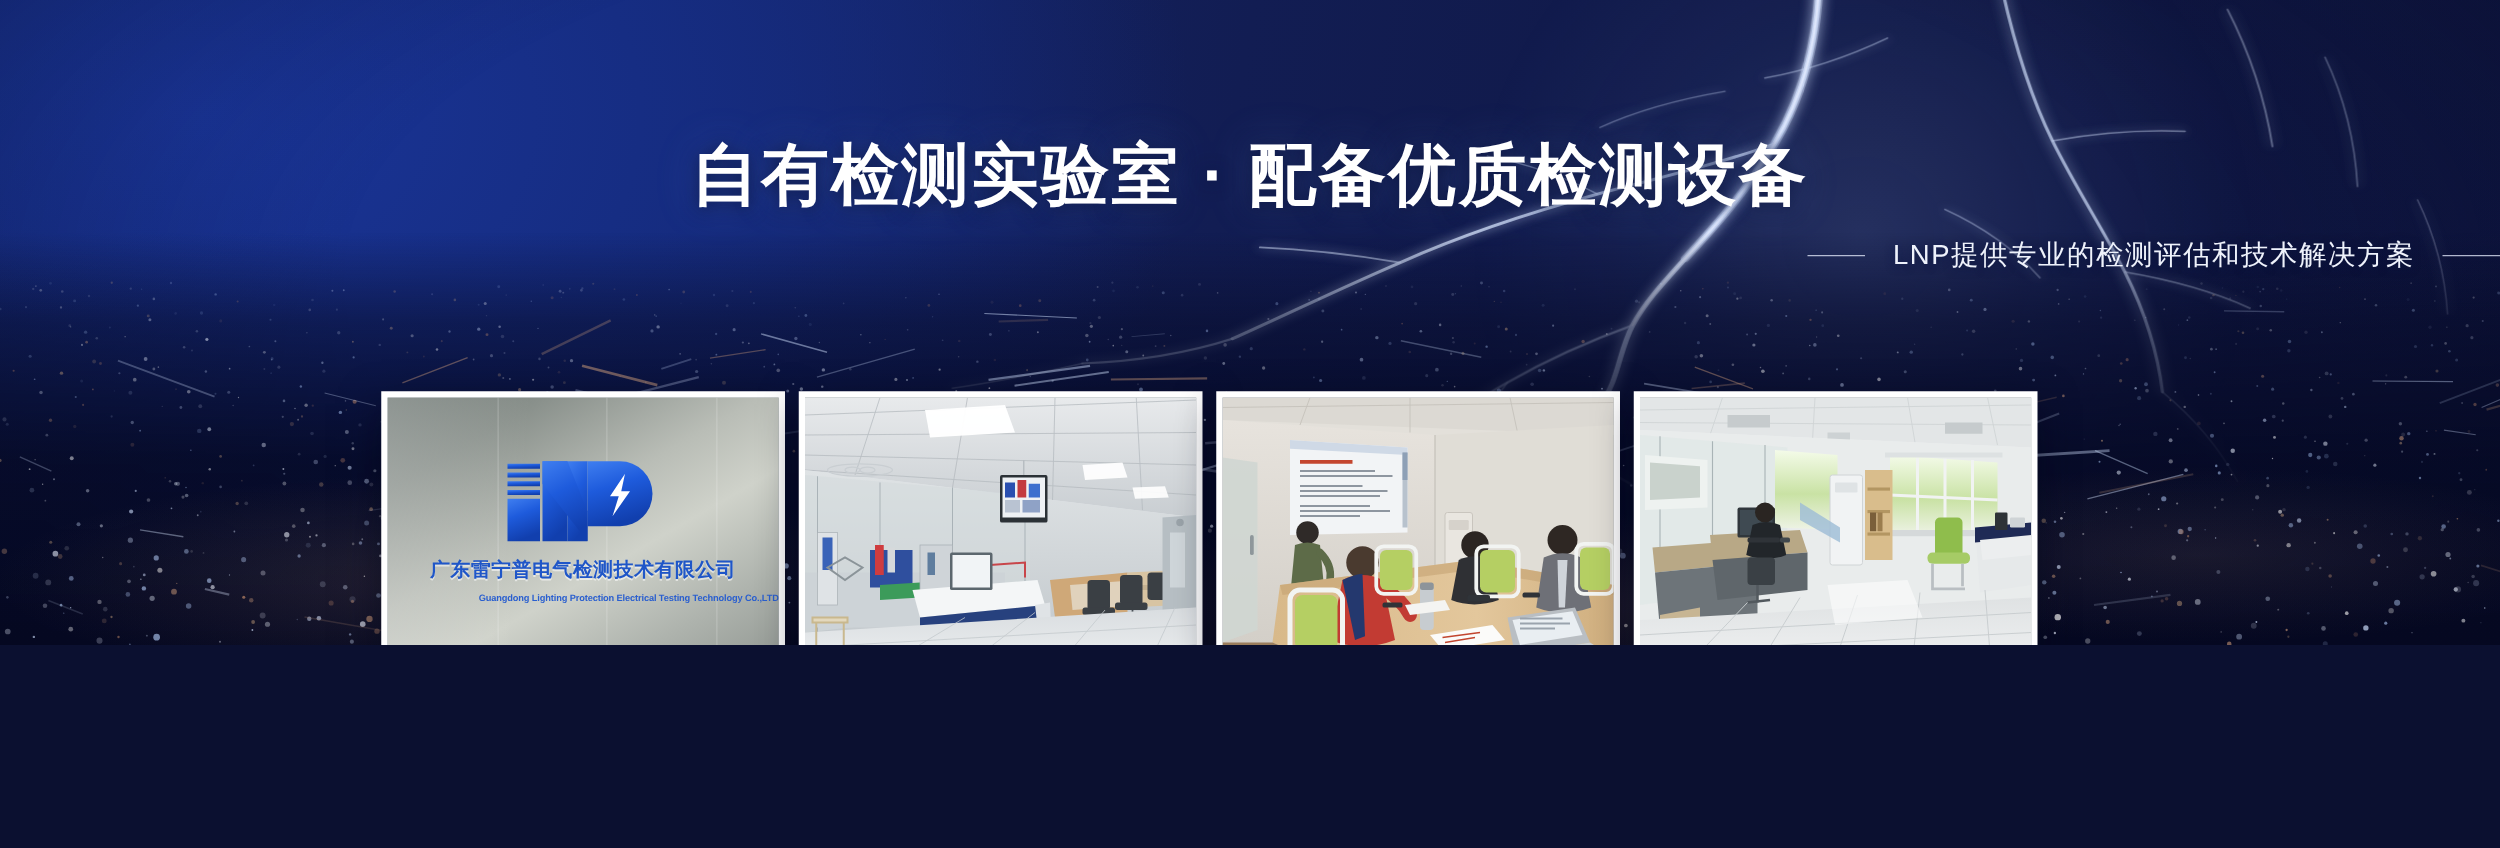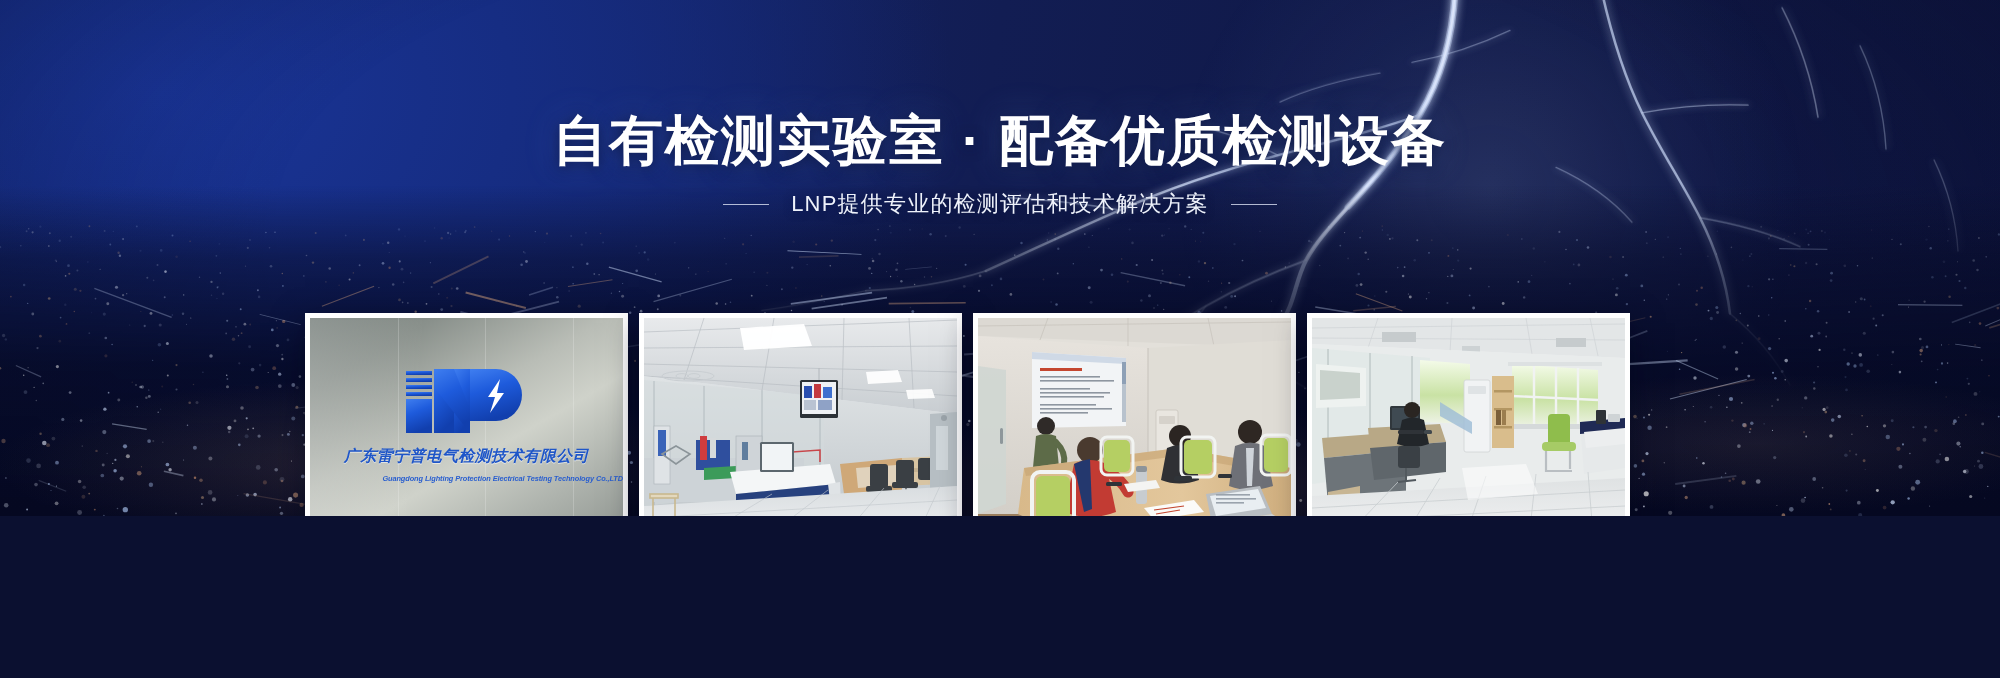--- a/index.html
+++ b/index.html
@@ -67,42 +67,41 @@
     color:#ffffff;
     letter-spacing:2px;
     line-height:1.06;
     text-shadow:0 2px 14px rgba(10,20,60,.85), 0 0 34px rgba(110,150,230,.30);
     white-space:nowrap;
   }
   .sub-row{
     margin-top:20px;
     display:flex;
     align-items:center;
-    justify-content:center;
+    justify-content:flex-end;
     gap:22px;
   }
   .sub-rule{
     width:46px; height:1px;
     background:rgba(225,232,248,.78);
   }
   .subtitle{
     font-size:22px;
     color:#eef2fb;
     letter-spacing:1.2px;
     text-shadow:0 1px 8px rgba(10,20,60,.8);
     white-space:nowrap;
   }
 
   
   .photos{
     position:absolute;
     left:305px; top:313px;
     display:flex;
     gap:11px;
-    font-style:italic;
   }
   .photo{
     position:relative;
     width:323px; height:239px;
     background:#fff;
     padding:5px;
     box-shadow:0 10px 30px rgba(3,6,26,.55);
   }
   .photo-inner{
     position:relative;

